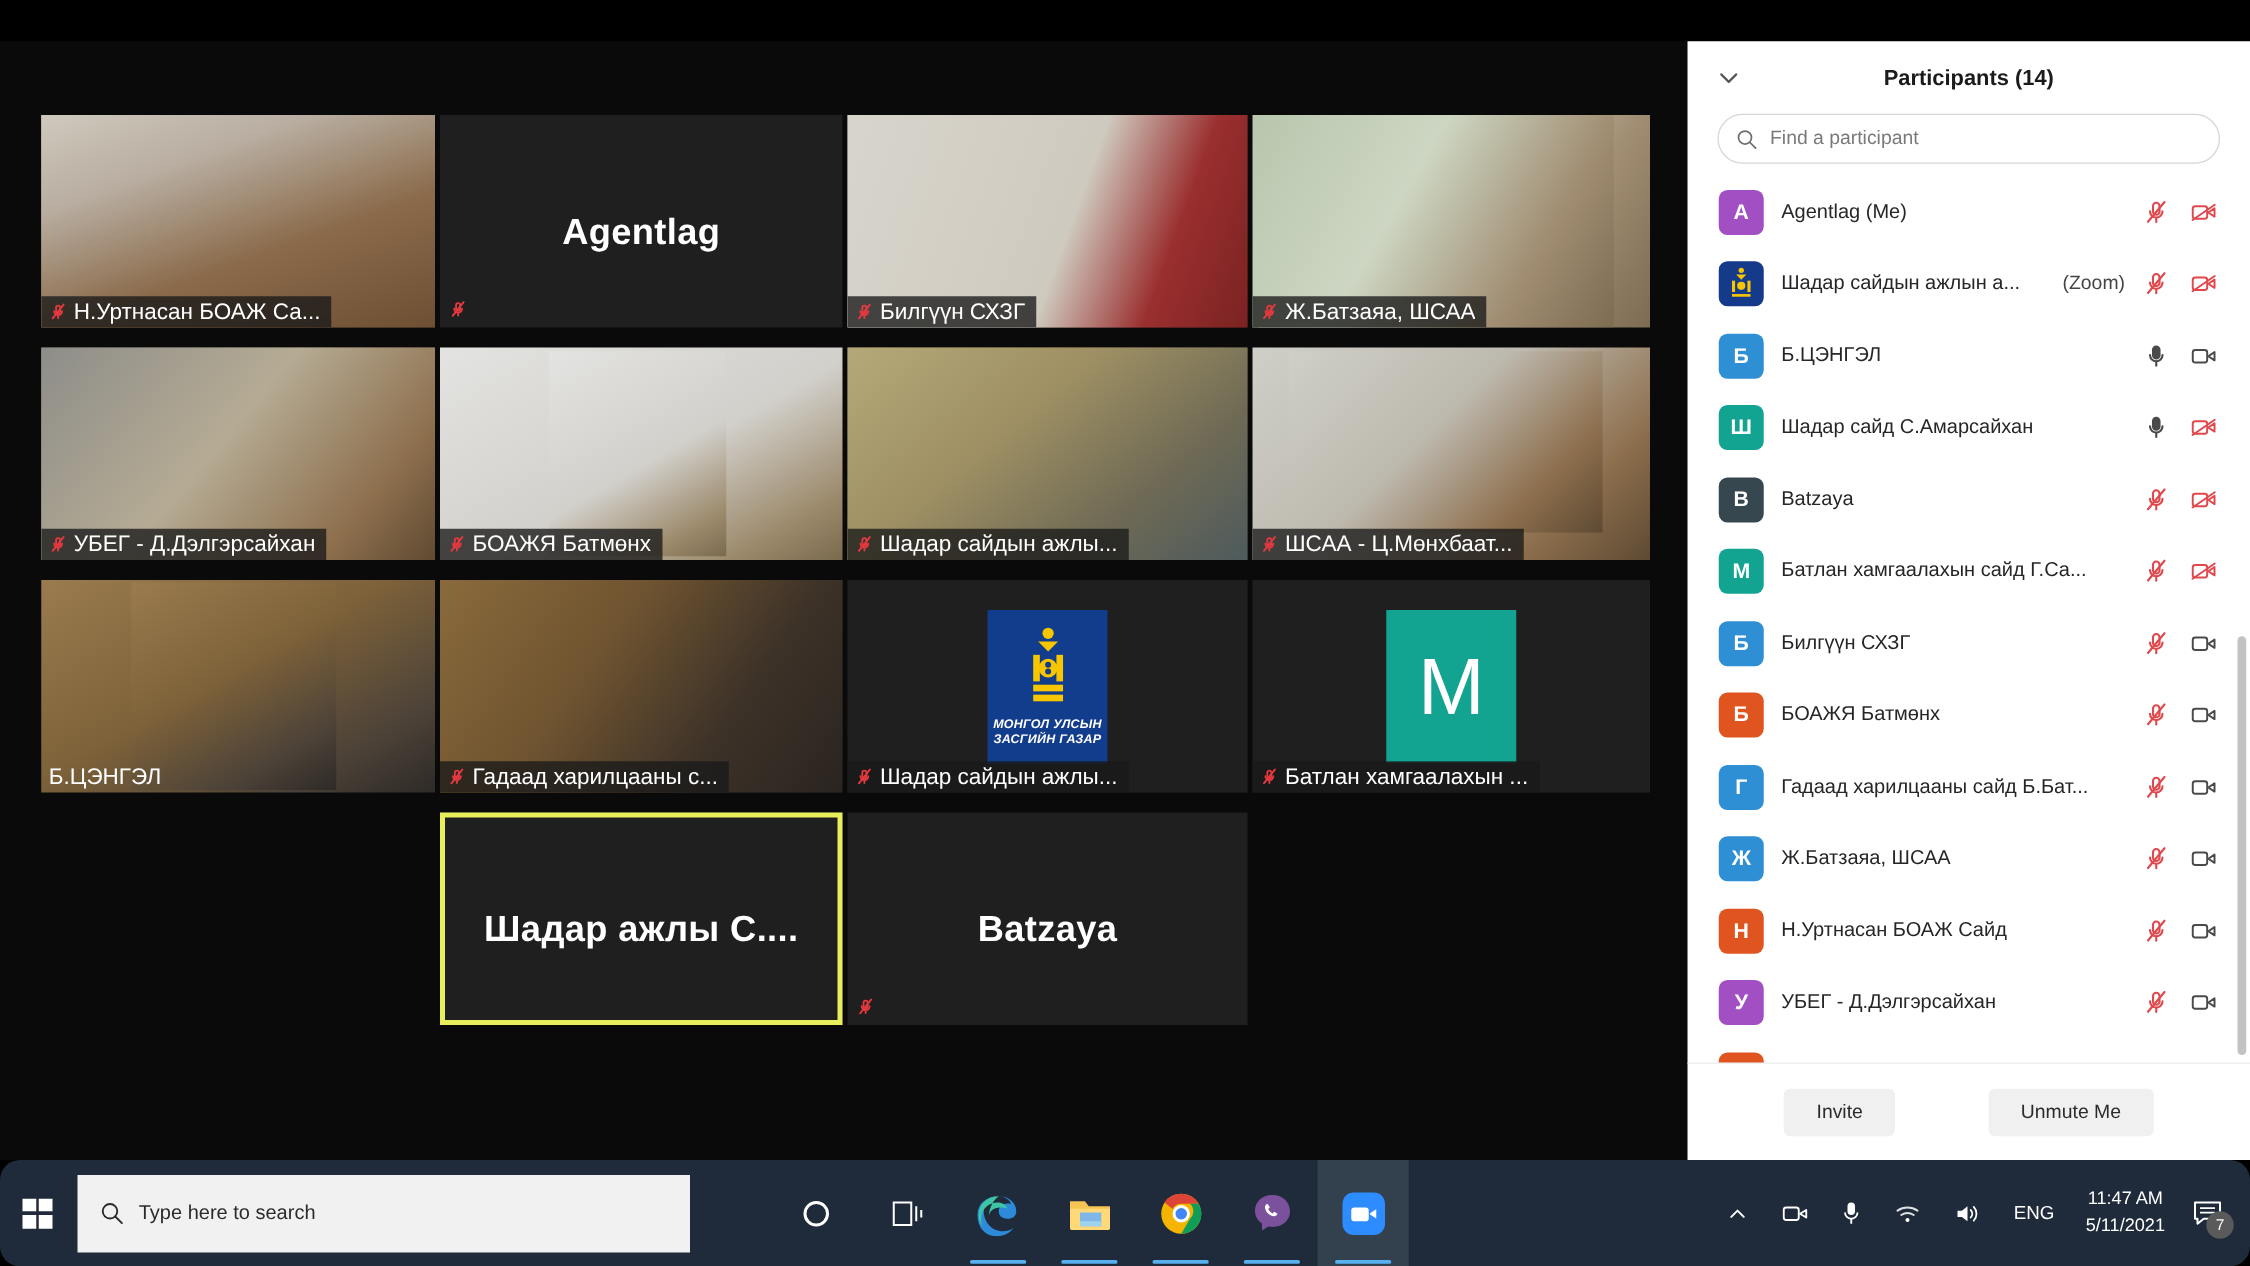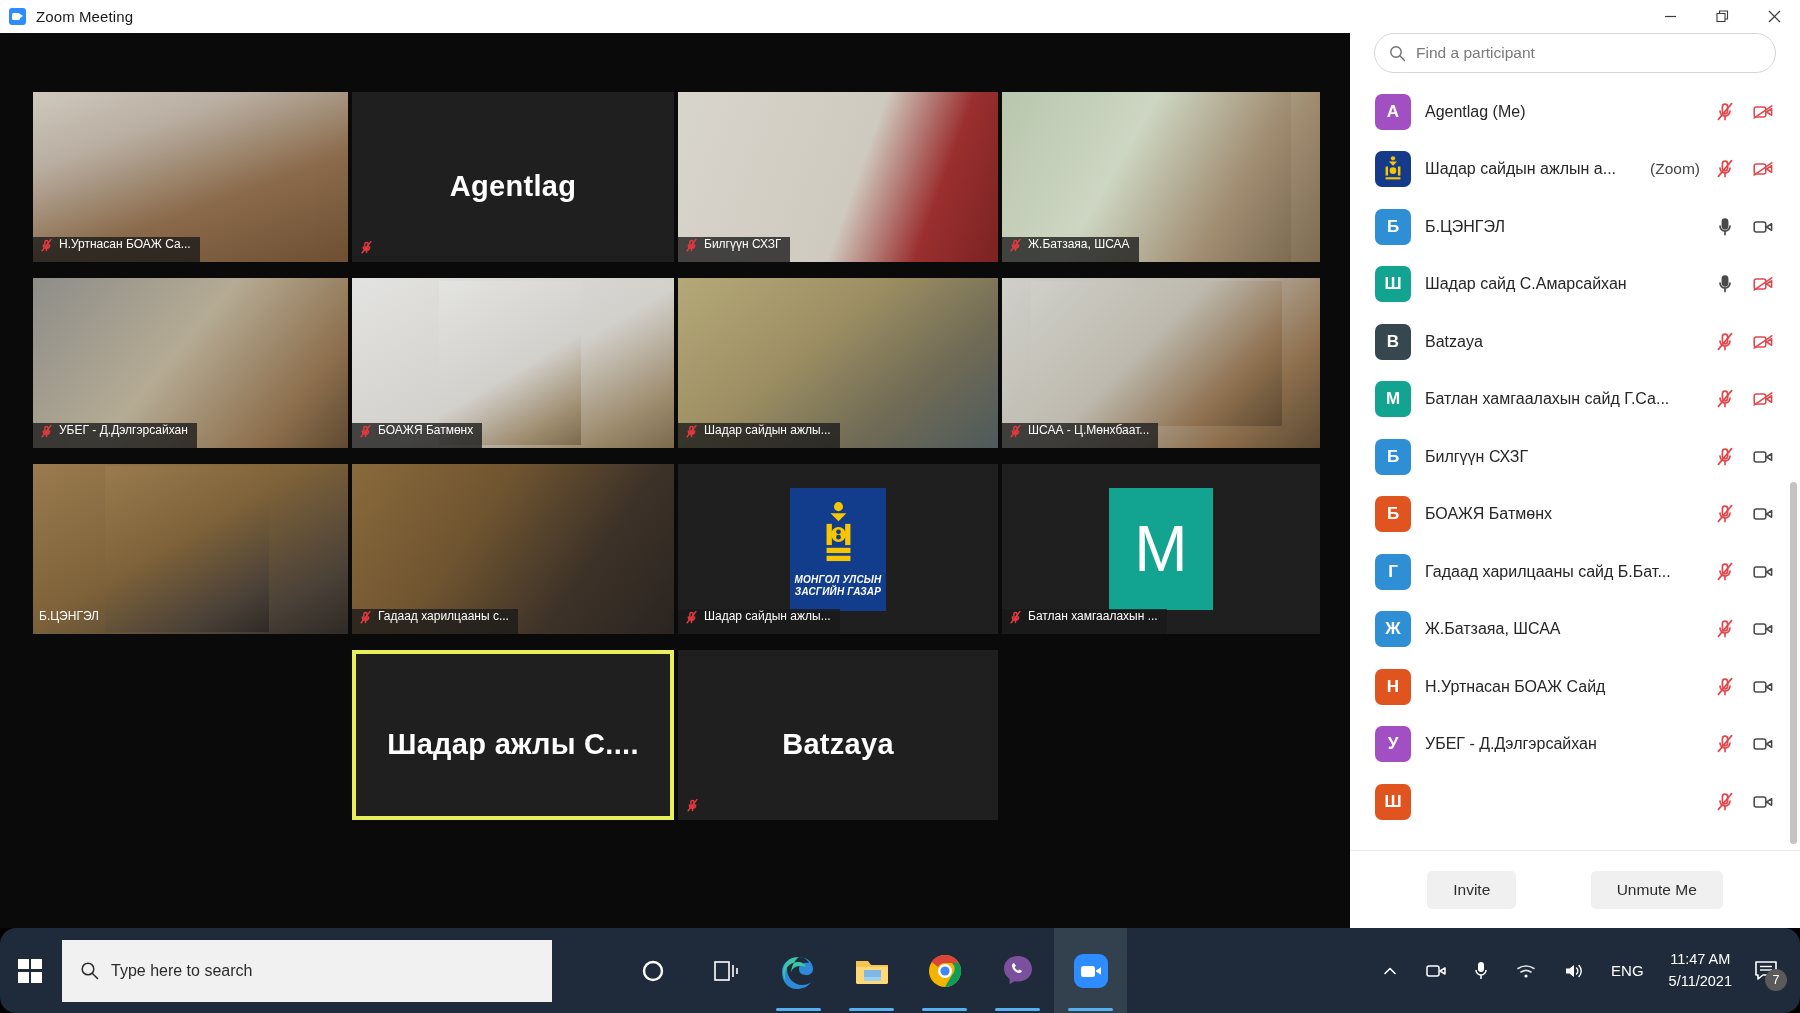--- a/index.html
+++ b/index.html
@@ -41,24 +41,24 @@
   .stage {
     position: absolute; left: 0; top: 33px; width: 1350px; height: 895px;
     background: #0a0a0a;
   }
   .tile {
     position: absolute; background: #1f1f1f; overflow: hidden;
   }
   .tile .vid { position: absolute; inset: 0; }
   .tile .label {
     position: absolute; left: 0; bottom: 0; height: 25px;
-    display: flex; gap: 5px;
+    display: flex; align-items: center; gap: 5px;
     padding: 0 9px 0 6px;
     background: rgba(26,26,26,0.78);
-    color: #fff; font-size: 12px; white-space: nowrap;
+    color: #fff; font-size: 18px; white-space: nowrap;
     max-width: 100%;
   }
   .tile .label.nobg { background: transparent; }
   .tile .label .nm { overflow: hidden; text-overflow: ellipsis; }
   .tile .bigname {
     position: absolute; inset: 0; display: flex; align-items: center; justify-content: center;
     color: #ffffff; font-size: 29px; font-weight: bold; letter-spacing: .3px; margin-top: 18px;
   }
   .tile.active { outline: 4px solid #e8ef5a; outline-offset: -4px; }
   .mutedot {
@@ -178,43 +178,20 @@
     position: absolute; right: 7px; bottom: 22px; width: 22px; height: 22px;
     background: #5a5a5a; color: #fff; border-radius: 50%; font-size: 12.5px;
     display: flex; align-items: center; justify-content: center;
   }
 </style>
 </head>
 <body>
 
 <div id="root">
 
-  <div class="titlebar">
-    <span class="tb-icon"></span>
-    <span class="tb-title">Zoom Meeting</span>
-    <div class="tb-controls">
-      <div class="tb-btn">
-        <svg width="13" height="13" viewBox="0 0 13 13">
-            <line x1="1" y1="6.5" x2="12" y2="6.5" stroke="currentColor" stroke-width="1.2"></line>
-          </svg>
-      </div>
-      <div class="tb-btn">
-        <svg width="13" height="13" viewBox="0 0 13 13">
-          <rect x="1" y="3.5" width="8" height="8" fill="none" stroke="currentColor" stroke-width="1.1"></rect>
-          <polyline points="3.5,3.5 3.5,1 11.5,1 11.5,9 9,9" fill="none" stroke="currentColor" stroke-width="1.1"></polyline>
-        </svg>
-      </div>
-      <div class="tb-btn close">
-        <svg width="13" height="13" viewBox="0 0 13 13">
-          <line x1="1" y1="1" x2="12" y2="12" stroke="currentColor" stroke-width="1.2"></line>
-          <line x1="12" y1="1" x2="1" y2="12" stroke="currentColor" stroke-width="1.2"></line>
-        </svg>
-      </div>
-    </div>
-  </div>
 
   <div class="stage" id="stage">
       <div class="tile" style="left: 33px; top: 59px; width: 315px; height: 170px; background: linear-gradient(160deg, rgb(207, 201, 189) 0%, rgb(184, 173, 160) 28%, rgb(138, 106, 74) 62%, rgb(110, 79, 51) 100%);">
         <div class="vid" style="left:0%;top:0%;right:0%;bottom:0%;background:linear-gradient(160deg,#cfc9bd 0%,#b8ada0 28%,#8a6a4a 62%,#6e4f33 100%)"></div>
         <div class="label">
           <span class="micwrap" style="display:flex;color:#e5393f">
             <svg class="micx" viewBox="0 0 22 22">
               <g fill="none" stroke="currentColor" stroke-width="2.2" stroke-linecap="round">
                 <path d="M11 3.6a2.4 2.4 0 0 1 2.4 2.4v4.2a2.4 2.4 0 0 1-4.8 0V6A2.4 2.4 0 0 1 11 3.6z"></path>
                 <path d="M6.4 10.2a4.6 4.6 0 0 0 9.2 0"></path>
@@ -418,20 +395,28 @@
               <path d="M6.4 10.2a4.6 4.6 0 0 0 9.2 0"></path>
               <line x1="11" y1="15" x2="11" y2="18.2"></line>
               <line x1="4.6" y1="18.6" x2="17.4" y2="2.4"></line>
             </g>
           </svg>
         </span>
       </div>
     </div>
 
   <div class="panel">
+    <div class="panel-head">
+      <span class="chev">
+        <svg width="22" height="22" viewBox="0 0 22 22">
+            <polyline points="5,8.5 11,14.5 17,8.5" fill="none" stroke="currentColor" stroke-width="1.7" stroke-linecap="round" stroke-linejoin="round"></polyline>
+          </svg>
+      </span>
+      <span class="panel-title">Participants (14)</span>
+    </div>
 
     <div class="searchwrap">
       <div class="searchbox">
         <span style="color:#6f6f6f;display:flex">
           <svg width="17" height="17" viewBox="0 0 17 17">
               <circle cx="7" cy="7" r="5.2" fill="none" stroke="currentColor" stroke-width="1.4"></circle>
               <line x1="10.8" y1="10.8" x2="15.5" y2="15.5" stroke="currentColor" stroke-width="1.4" stroke-linecap="round"></line>
             </svg>
         </span>
         <input type="text" placeholder="Find a participant" style="">

